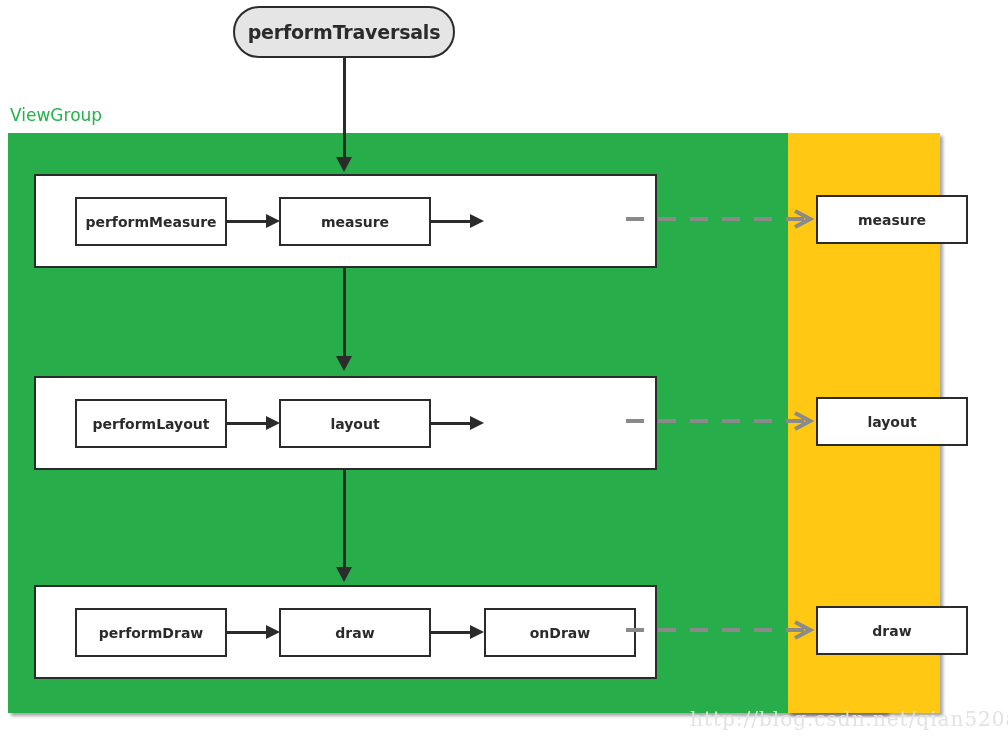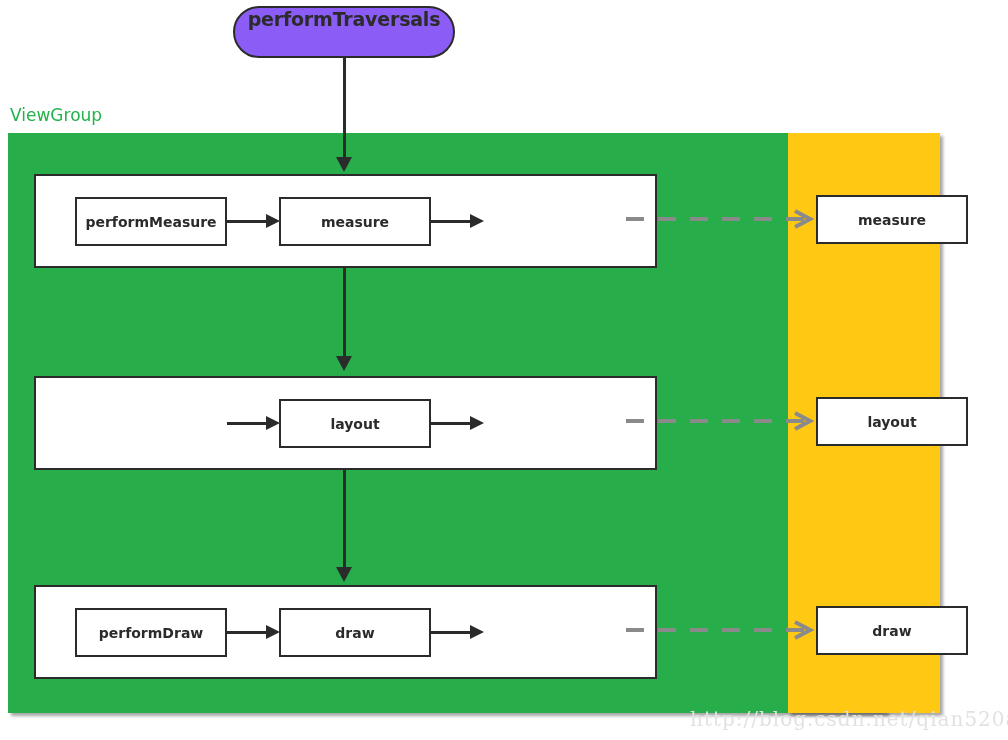--- a/index.html
+++ b/index.html
@@ -20,23 +20,23 @@
 
   
   .root-node {
     position: absolute;
     left: 233px;
     top: 6px;
     width: 222px;
     height: 52px;
     border: 2px solid #2b2b2b;
     border-radius: 26px;
-    background: #8b5cf6;
+    background: #e5e5e5;
     display: flex;
-    align-items: flex-start;
+    align-items: center;
     justify-content: center;
     box-sizing: border-box;
   }
   .root-node span {
     font-size: 19px;
     font-weight: bold;
     color: #2b2b2b;
     letter-spacing: -0.2px;
   }
 
@@ -225,20 +225,23 @@
         </div>
       <div class="step-box s1">
         <span>measure</span>
       </div>
       <div class="h-arrow a1">
           <i class="head"></i>
         </div>
     </div>
 
     <div class="row-band" id="band-1">
+      <div class="step-box s0">
+        <span>performLayout</span>
+      </div>
       <div class="h-arrow a0">
           <i class="head"></i>
         </div>
       <div class="step-box s1">
         <span>layout</span>
       </div>
       <div class="h-arrow a1">
           <i class="head"></i>
         </div>
     </div>
@@ -249,20 +252,23 @@
       </div>
       <div class="h-arrow a0">
           <i class="head"></i>
         </div>
       <div class="step-box s1">
         <span>draw</span>
       </div>
       <div class="h-arrow a1">
           <i class="head"></i>
         </div>
+      <div class="step-box s2">
+        <span>onDraw</span>
+      </div>
     </div>
 
   </div>
 
   <div class="panel" id="panel-view">
     <div class="view-box" id="vbox-0">
       <span>measure</span>
     </div>
     <div class="view-box" id="vbox-1">
       <span>layout</span>

